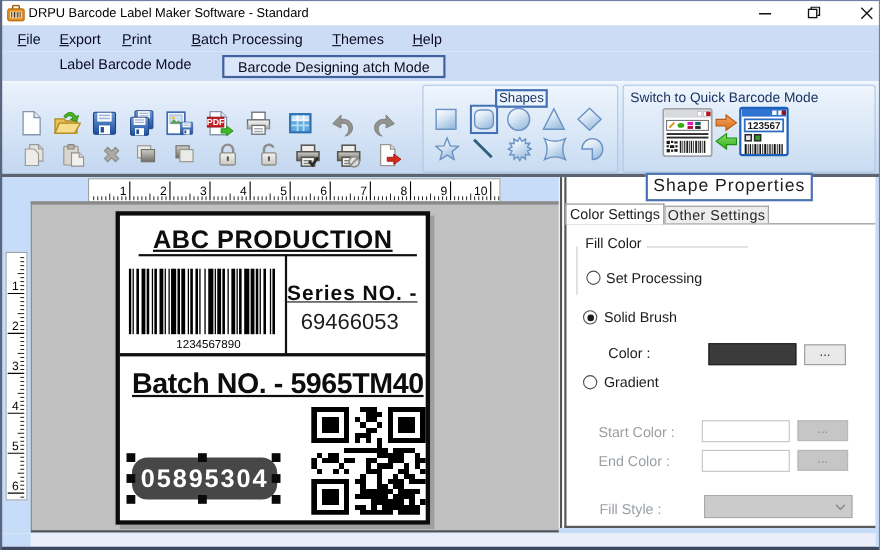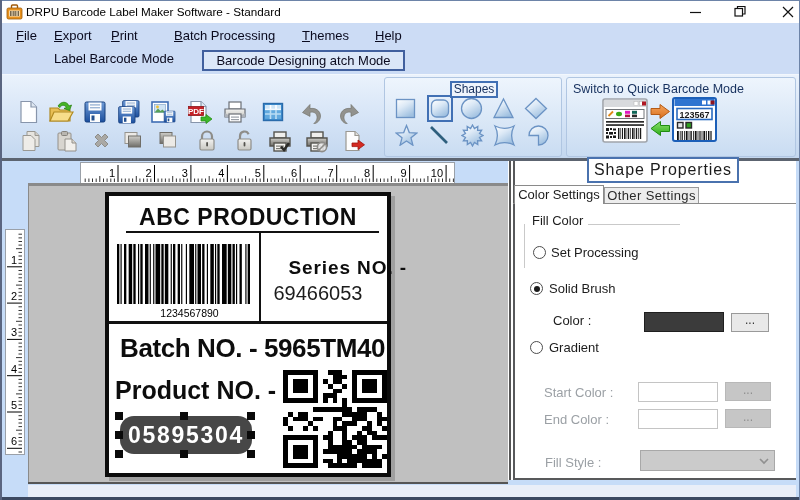--- a/index.html
+++ b/index.html
@@ -28,21 +28,21 @@
   
   #workarea{left:0;top:161px;width:800px;height:324px;background:#c6dcf8;}
   #hruler{left:80px;top:1px;width:375px;height:22px;background:#fff;border:1px solid #9aa0a8;box-sizing:border-box;}
   #vruler{left:5px;top:68px;width:20px;height:226px;background:#fff;border:1px solid #9aa0a8;box-sizing:border-box;}
   #canvas{left:28px;top:22px;width:480px;height:299px;background:#c0c0c0;
       border-top:3px solid #8a8a8a;border-left:1px solid #8a8a8a;box-sizing:border-box;}
   #canvbottom{left:28px;top:321px;width:480px;height:2px;background:#555;}
   
   #label{left:76px;top:6px;width:278px;height:277px;background:#fff;border:4px solid #0c0c0c;
          box-shadow:4px 4px 0 #9f9f9f;}
-  .lbl-t{position:absolute;color:#0d0d0d;font-weight:bold;white-space:nowrap;}
+  .lbl-t{position:absolute;color:#0d0d0d;font-weight:bold;white-space:nowrap;text-decoration:underline;}
   
   #panel{left:513px;top:161px;width:283px;height:319px;background:#fff;
      border-left:2px solid #58595b;border-bottom:2px solid #58595b;box-sizing:border-box;}
   #shape-props{left:587px;top:157px;width:148px;height:22px;border:2px solid #4a72ae;background:#fff;
      font-size:16px;letter-spacing:0.9px;color:#1c1c1c;text-align:center;line-height:22px;z-index:5;}
   .ptext{position:absolute;font-size:13px;color:#1c1c1c;white-space:nowrap;}
   .pgray{position:absolute;font-size:13px;color:#9ba0a5;white-space:nowrap;}
   .radio{position:absolute;width:11px;height:11px;border:1px solid #4d4d4d;border-radius:50%;background:#fff;}
   .radio.sel:after{content:"";position:absolute;left:2.5px;top:2.5px;width:6px;height:6px;border-radius:50%;background:#1b1b1b;}
   
@@ -579,25 +579,24 @@
           <rect x="105.00" width="4.67" y="0" height="60"></rect>
           <rect x="110.83" width="3.50" y="0" height="60"></rect>
           <rect x="115.50" width="2.33" y="0" height="60"></rect>
           <rect x="119.00" width="1.17" y="0" height="60"></rect>
           <rect x="122.50" width="2.33" y="0" height="60"></rect>
           <rect x="128.33" width="1.17" y="0" height="60"></rect>
           <rect x="130.67" width="2.33" y="0" height="60"></rect>
         </svg>
       <div class="abs" style="left:14px;top:111px;width:133px;text-align:center;font-size:10.5px;color:#000;">1234567890</div>
       <div class="abs" style="left:150px;top:35px;width:2px;height:92px;background:#111;"></div>
-      <div class="lbl-t" style="left:152px;top:61px;width:146px;text-align:right;font-size:19px;letter-spacing:0.9px;">Series NO. -</div>
+      <div class="lbl-t" style="left:152px;top:61px;width:146px;text-align:left;font-size:19px;letter-spacing:0.9px;">Series NO. -</div>
       <div class="abs" style="left:146px;top:86px;width:126px;text-align:center;font-size:20px;color:#1c1c1c;">69466053</div>
       <div class="abs" style="left:0;top:125px;width:278px;height:3px;background:#111;"></div>
       <div class="lbl-t" style="left:11px;top:137px;font-size:26px;letter-spacing:-0.4px;">Batch NO. - 5965TM40</div>
-      <div class="lbl-t" style="left:6px;top:180px;font-size:25px;">Product NO. -</div>
       <svg class="abs" style="left:174px;top:174px;" width="104" height="98" viewBox="0 0 21 21" preserveAspectRatio="none" fill="#000" shape-rendering="crispEdges">
           <path d="M0 0h7v1h-7zM9 0h3v1h-3zM14 0h7v1h-7zM0 1h1v1h-1zM6 1h1v1h-1zM10 1h3v1h-3zM14 1h1v1h-1zM20 1h1v1h-1zM0 2h1v1h-1zM2 2h3v1h-3zM6 2h1v1h-1zM8 2h1v1h-1zM10 2h2v1h-2zM14 2h1v1h-1zM16 2h3v1h-3zM20 2h1v1h-1zM0 3h1v1h-1zM2 3h3v1h-3zM6 3h1v1h-1zM9 3h1v1h-1zM12 3h1v1h-1zM14 3h1v1h-1zM16 3h3v1h-3zM20 3h1v1h-1zM0 4h1v1h-1zM2 4h3v1h-3zM6 4h1v1h-1zM10 4h2v1h-2zM14 4h1v1h-1zM16 4h3v1h-3zM20 4h1v1h-1zM0 5h1v1h-1zM6 5h1v1h-1zM8 5h3v1h-3zM14 5h1v1h-1zM20 5h1v1h-1zM0 6h7v1h-7zM8 6h1v1h-1zM10 6h1v1h-1zM12 6h1v1h-1zM14 6h7v1h-7zM12 7h1v1h-1zM6 8h8v1h-8zM15 8h4v1h-4zM1 9h1v1h-1zM3 9h2v1h-2zM12 9h5v1h-5zM19 9h1v1h-1zM0 10h1v1h-1zM2 10h3v1h-3zM6 10h2v1h-2zM10 10h2v1h-2zM14 10h3v1h-3zM19 10h2v1h-2zM0 11h1v1h-1zM5 11h1v1h-1zM10 11h1v1h-1zM12 11h3v1h-3zM17 11h1v1h-1zM19 11h1v1h-1zM1 12h1v1h-1zM4 12h1v1h-1zM6 12h1v1h-1zM10 12h3v1h-3zM16 12h2v1h-2zM20 12h1v1h-1zM9 13h1v1h-1zM12 13h1v1h-1zM15 13h1v1h-1zM17 13h2v1h-2zM0 14h7v1h-7zM8 14h2v1h-2zM12 14h1v1h-1zM14 14h3v1h-3zM18 14h3v1h-3zM0 15h1v1h-1zM6 15h1v1h-1zM9 15h1v1h-1zM12 15h2v1h-2zM15 15h2v1h-2zM0 16h1v1h-1zM2 16h3v1h-3zM6 16h1v1h-1zM9 16h6v1h-6zM16 16h4v1h-4zM0 17h1v1h-1zM2 17h3v1h-3zM6 17h1v1h-1zM8 17h6v1h-6zM15 17h4v1h-4zM0 18h1v1h-1zM2 18h3v1h-3zM6 18h1v1h-1zM11 18h6v1h-6zM18 18h1v1h-1zM20 18h1v1h-1zM0 19h1v1h-1zM6 19h1v1h-1zM8 19h2v1h-2zM11 19h1v1h-1zM13 19h7v1h-7zM0 20h7v1h-7zM9 20h6v1h-6zM16 20h4v1h-4z"></path>
         </svg>
       <div class="abs" style="left:11px;top:220px;width:132px;height:38px;border-radius:14px;background:#474747;color:#fff;font-weight:bold;font-size:23px;text-align:center;line-height:38px;letter-spacing:1.7px;">05895304</div>
       <div class="abs" style="left:6px;top:216px;width:8px;height:8px;background:#0a0a0a;"></div>
         <div class="abs" style="left:71px;top:216px;width:8px;height:8px;background:#0a0a0a;"></div>
         <div class="abs" style="left:138px;top:216px;width:8px;height:8px;background:#0a0a0a;"></div>
         <div class="abs" style="left:6px;top:235px;width:8px;height:8px;background:#0a0a0a;"></div>
         <div class="abs" style="left:138px;top:235px;width:8px;height:8px;background:#0a0a0a;"></div>
         <div class="abs" style="left:6px;top:254px;width:8px;height:8px;background:#0a0a0a;"></div>

